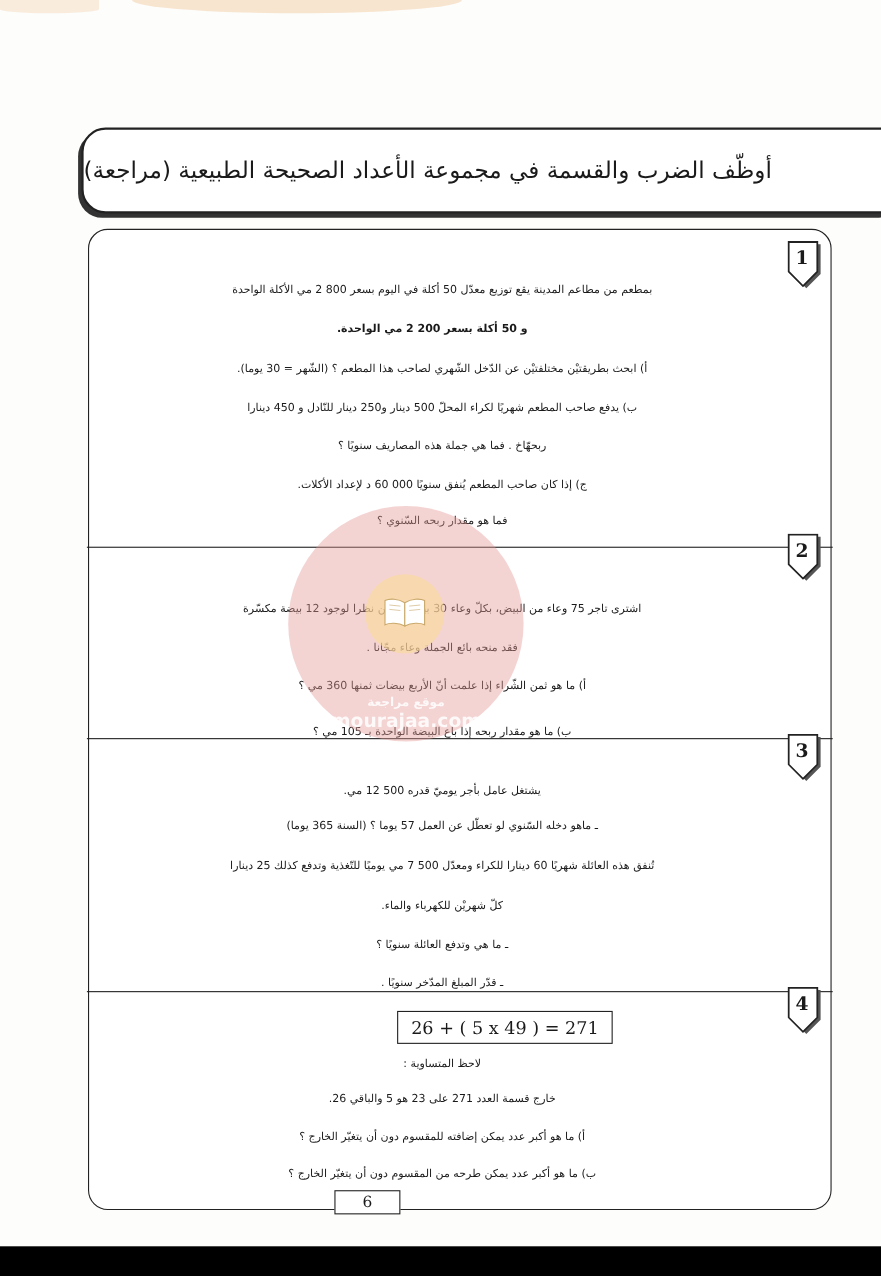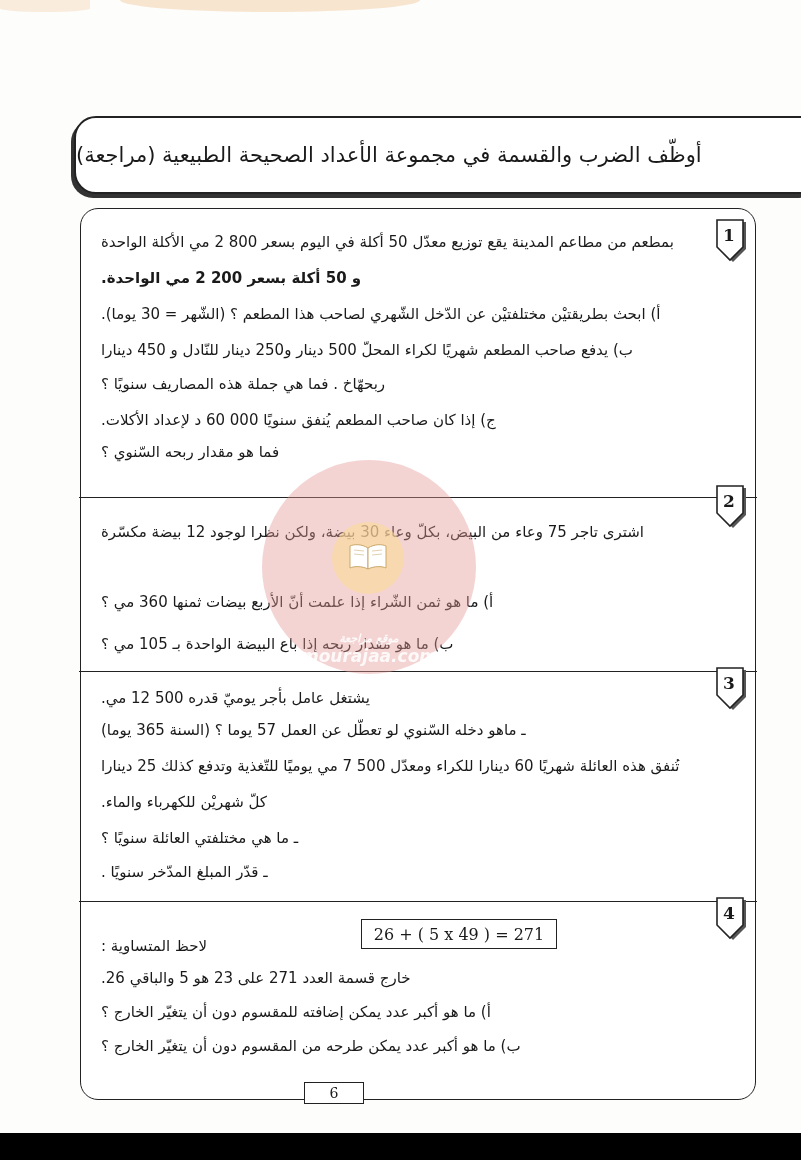--- a/index.html
+++ b/index.html
@@ -47,21 +47,21 @@
     }
     .num-badge svg { width: 34px; height: 46px; display: block; }
     .num-badge span {
       position: absolute; top: 6px; left: 0; width: 100%; text-align: center;
       font-family: "DejaVu Serif", serif; font-size: 17px; font-weight: bold;
     }
     .num-badge.out { right: -22px; }
 
     .line {
       position: absolute; right: 52px; left: 20px;
-      font-size: 15px; line-height: 1; white-space: nowrap; text-align: left;
+      font-size: 10px; line-height: 1; white-space: nowrap; text-align: center; margin-top: 24px;
     }
     .line.ind { right: 70px; }
 
     .eq-box {
       position: absolute; left: 280px; top: 18px; width: 196px; height: 30px;
       border: 1.4px solid #222; direction: ltr;
       font-family: "DejaVu Serif", serif; font-size: 16px;
       display: flex; align-items: center; justify-content: center;
       background: #fff;
     }
@@ -80,21 +80,21 @@
     }
     .wm-inner {
       position: absolute; left: 70px; top: 62px; width: 72px; height: 72px;
       border-radius: 50%; background: rgba(250, 220, 150, 0.6);
     }
     .wm-book {
       position: absolute; left: 16px; top: 20px; width: 40px; height: 28px;
     }
     .wm-text {
       position: absolute; left: 0; width: 100%; text-align: center;
-      color: rgba(255,255,255,0.85); font-size: 17px; font-weight: bold; font-style: italic;
+      color: rgba(255,255,255,0.85); font-size: 17px; font-weight: bold;
     }
     .wm-text.ar { top: 172px; font-size: 11px; }
     .wm-text.en { top: 170px; margin-top: 16px; }
 
     .bottom-bar {
       position: absolute; left: 0; top: 1133px; width: 801px; height: 27px; background: #000;
     }
   </style>
 </head>
 <body>
@@ -130,39 +130,40 @@
 
     <div class="section" style="top:288px;height:172px;">
       <div class="num-badge out" style="top:-12px;right:6px;">
         <svg viewBox="0 0 34 46">
           <path d="M5 3 H31 V30 L18 43 L5 30 Z" fill="#555"></path>
           <path d="M2 1 H28 V28 L15 41 L2 28 Z" fill="#fff" stroke="#222" stroke-width="1.6"></path>
         </svg>
         <span style="left:-3px;">2</span>
       </div>
       <div class="line" style="top:28px;">اشترى تاجر 75 وعاء من البيض، بكلّ وعاء 30 بيضة، ولكن نظرا لوجود 12 بيضة مكسّرة</div>
+      <div class="line" style="top:64px;">فقد منحه بائع الجملة وعاء مجّانا .</div>
       <div class="line" style="top:98px;">أ) ما هو ثمن الشّراء إذا علمت أنّ الأربع بيضات ثمنها 360 مي ؟</div>
       <div class="line" style="top:140px;">ب) ما هو مقدار ربحه إذا باع البيضة الواحدة بـ 105 مي ؟</div>
     </div>
 
     <div class="divider" style="top:462px;"></div>
 
     <div class="section" style="top:462px;height:230px;">
       <div class="num-badge" style="top:-4px;">
         <svg viewBox="0 0 34 46">
           <path d="M5 3 H31 V30 L18 43 L5 30 Z" fill="#555"></path>
           <path d="M2 1 H28 V28 L15 41 L2 28 Z" fill="#fff" stroke="#222" stroke-width="1.6"></path>
         </svg>
         <span style="left:-3px;">3</span>
       </div>
       <div class="line" style="top:20px;">يشتغل عامل بأجر يوميّ قدره 500 12 مي.</div>
       <div class="line" style="top:52px;">ـ ماهو دخله السّنوي لو تعطّل عن العمل 57 يوما ؟ (السنة 365 يوما)</div>
       <div class="line" style="top:88px;">تُنفق هذه العائلة شهريًا 60 دينارا للكراء ومعدّل 500 7 مي يوميًا للتّغذية وتدفع كذلك 25 دينارا</div>
       <div class="line" style="top:124px;">كلّ شهريْن للكهرباء والماء.</div>
-      <div class="line" style="top:160px;">ـ ما هي مختلفتي العائلة سنويًا ؟</div>
+      <div class="line" style="top:160px;">ـ ما هي وتدفع العائلة سنويًا ؟</div>
       <div class="line" style="top:194px;">ـ قدّر المبلغ المدّخر سنويًا .</div>
     </div>
 
     <div class="divider" style="top:692px;"></div>
 
     <div class="section" style="top:692px;height:190px;">
       <div class="num-badge" style="top:-4px;">
         <svg viewBox="0 0 34 46">
           <path d="M5 3 H31 V30 L18 43 L5 30 Z" fill="#555"></path>
           <path d="M2 1 H28 V28 L15 41 L2 28 Z" fill="#fff" stroke="#222" stroke-width="1.6"></path>

